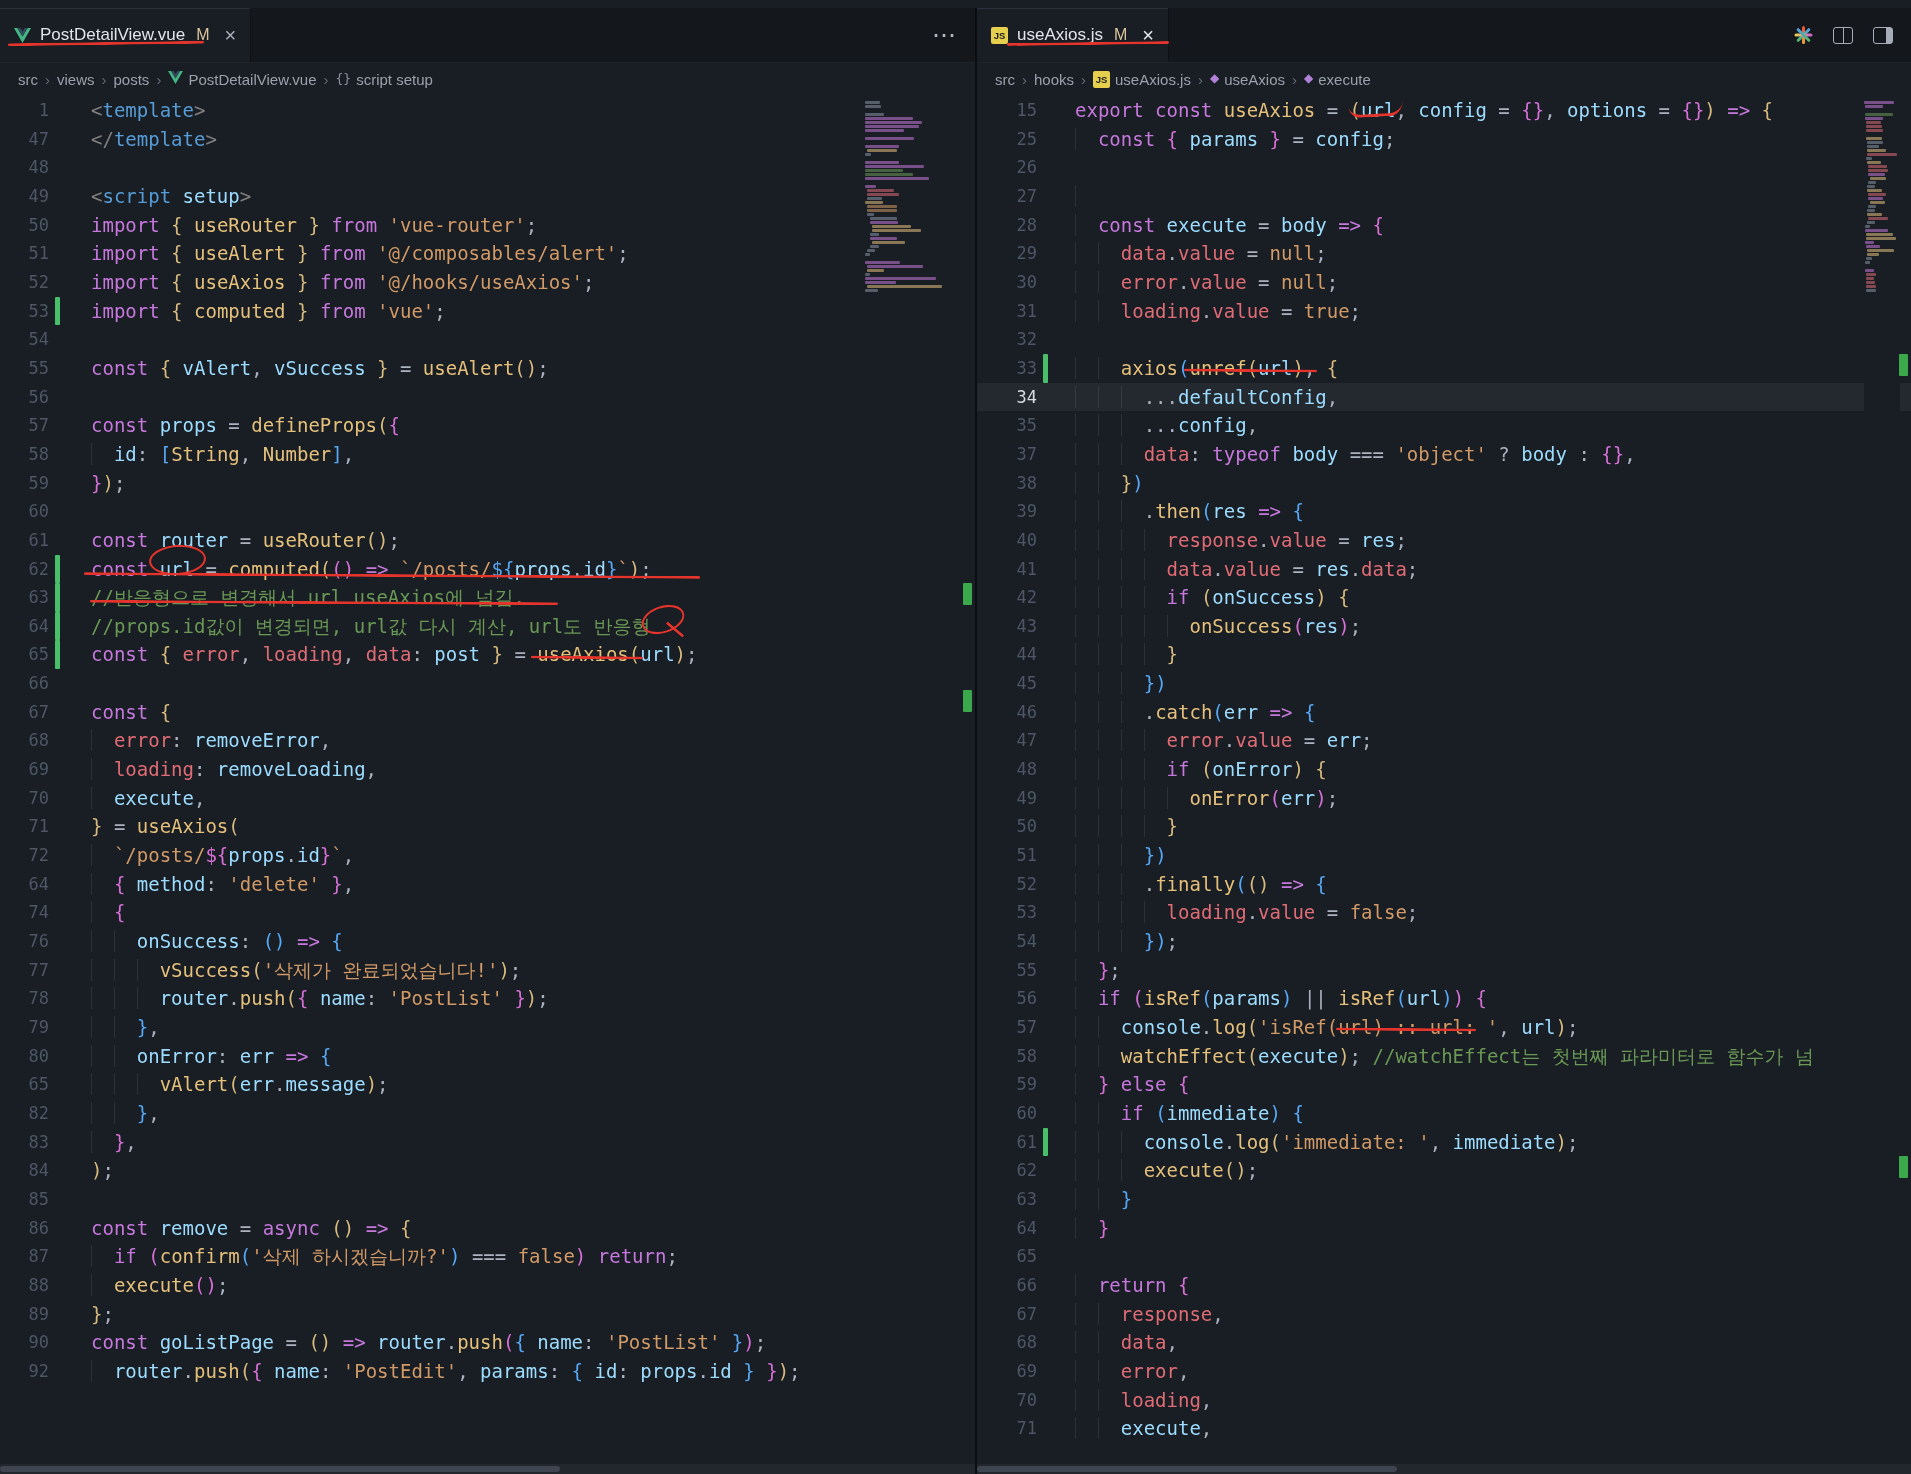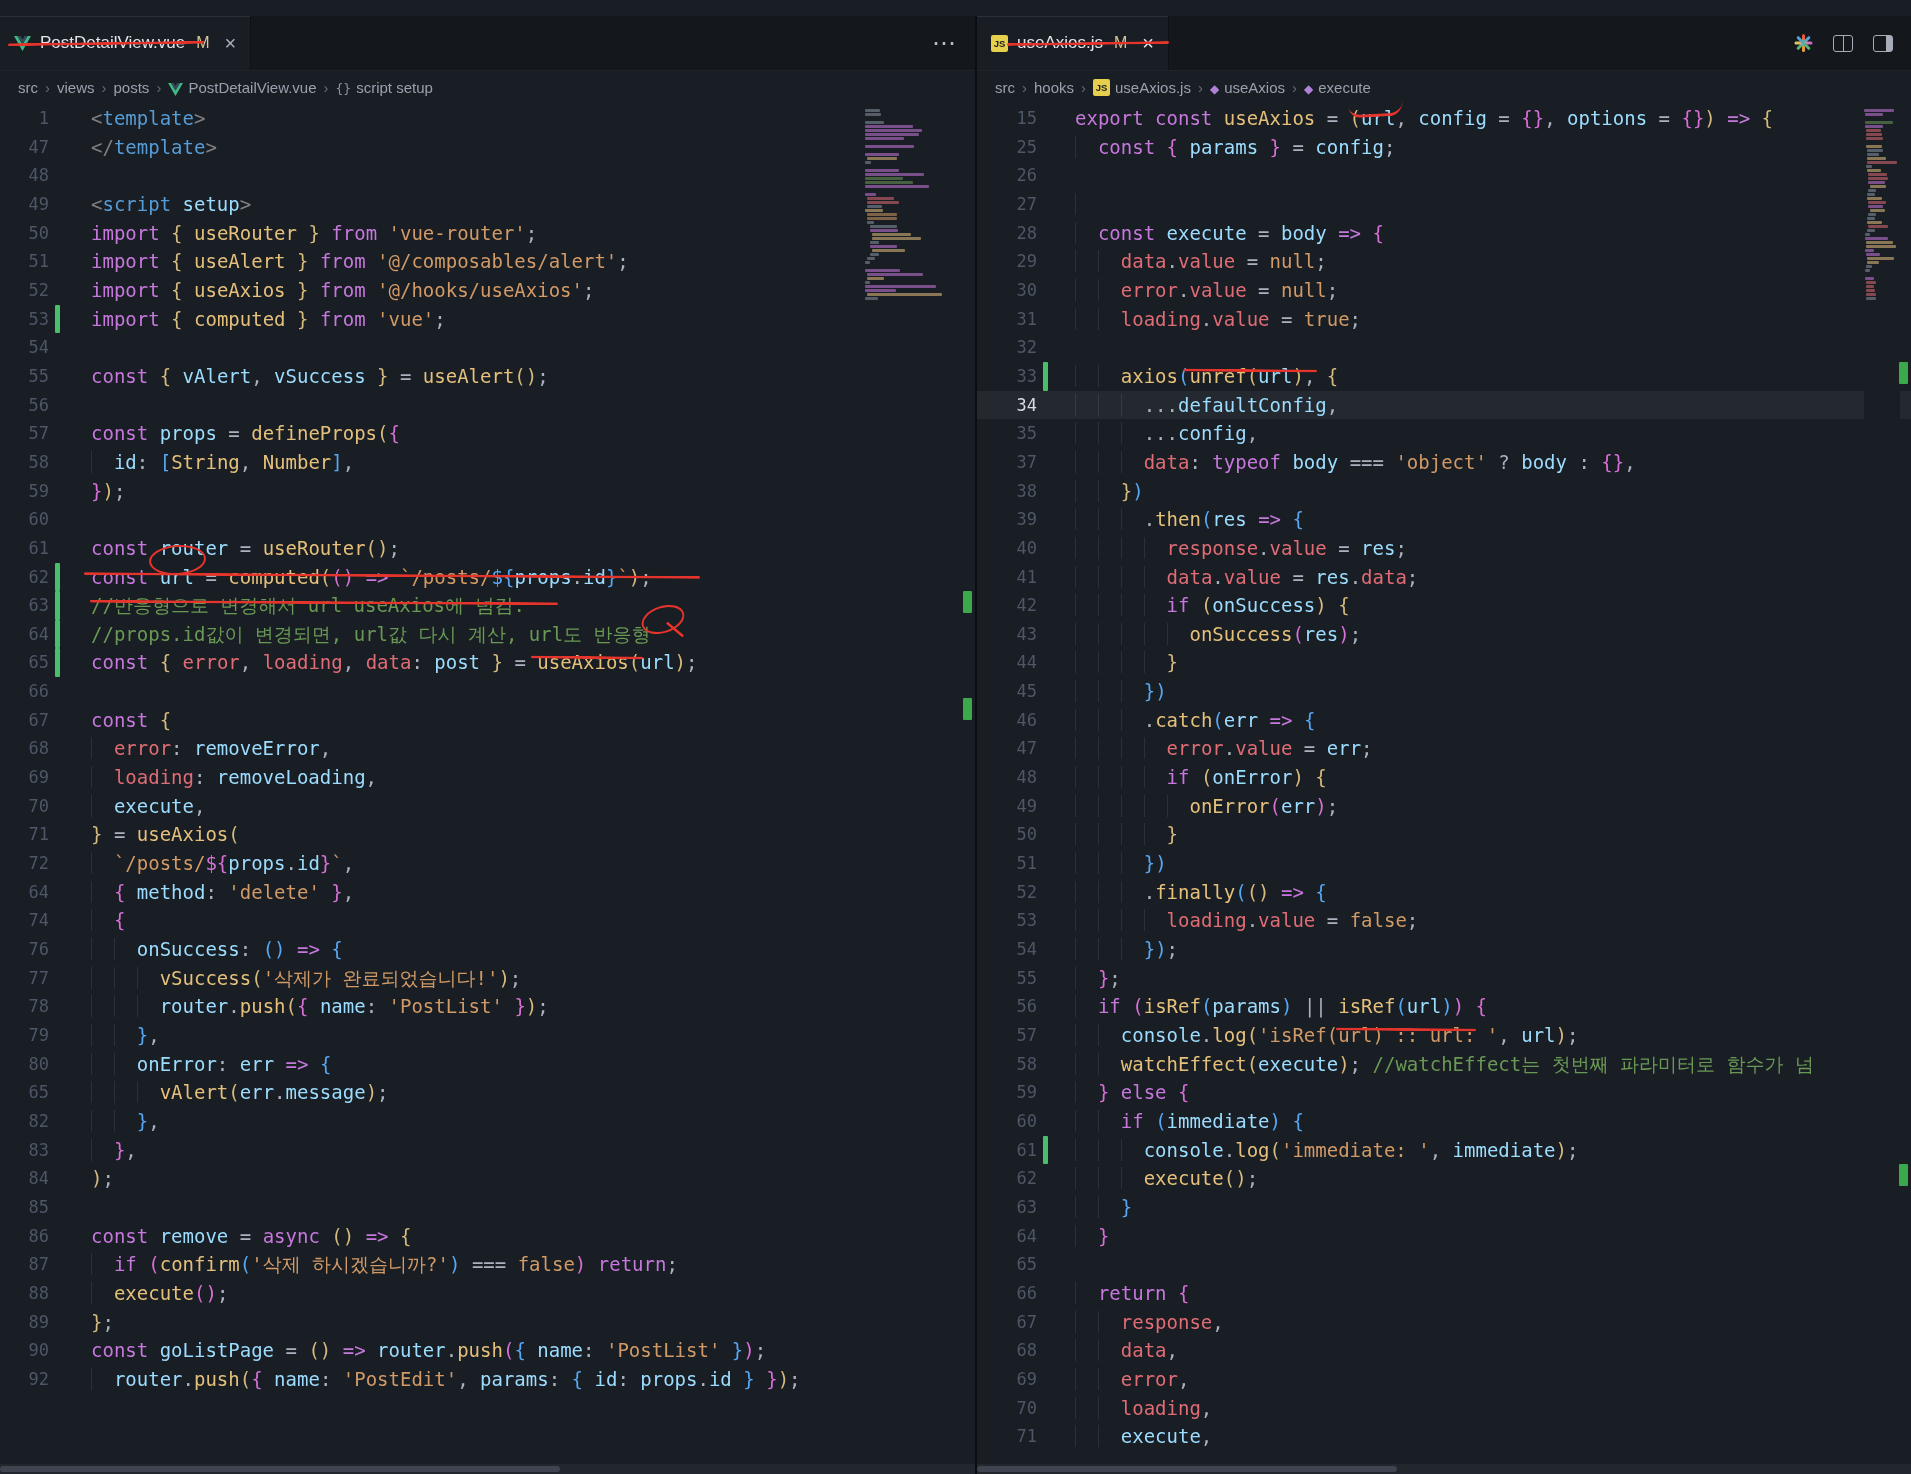--- a/index.html
+++ b/index.html
@@ -1,20 +1,20 @@
 <!DOCTYPE html>
 <html><head>
 <meta charset="utf-8">
 <style>
   html,body{margin:0;padding:0;background:#0e1116;width:1911px;height:1474px;overflow:hidden;
     font-family:"Liberation Sans", sans-serif;}
   .window{position:absolute;left:0;top:0;width:1911px;height:1474px;background:#191d24;}
 
   
-  .pane{position:absolute;top:16px;bottom:0;overflow:hidden;}
+  .pane{position:absolute;top:8px;bottom:0;overflow:hidden;}
   .pane-left{left:0;width:975px;}
   .pane-right{left:975px;width:936px;border-left:2px solid #0b0d11;box-sizing:border-box;}
 
   
   .tabbar{position:absolute;top:0;left:0;right:0;height:54px;background:#14171c;display:flex;
     align-items:stretch;border-bottom:1px solid #1f232a;z-index:5;}
   .tab{display:flex;align-items:center;gap:9px;padding:0 14px;background:#191d24;
     border-right:1px solid #0e1116;position:relative;box-shadow:inset 0 1px 0 #2b313b;}
   .tab-label{font-size:17px;color:#e2e5ea;}
   .tab-badge{font-size:16px;color:#d8c49a;margin-left:2px;}
@@ -32,21 +32,21 @@
   .sparkle i:nth-child(4){background:linear-gradient(#55b85f,#4fa0e8);transform:rotate(135deg);}
   .ic-split{width:18px;height:15px;border:1.5px solid #a6adb8;border-radius:3px;position:relative;display:inline-block;}
   .ic-split::after{content:'';position:absolute;left:48%;top:0;bottom:0;width:1.5px;background:#a6adb8;}
   .ic-layout{width:18px;height:15px;border:1.5px solid #a6adb8;border-radius:3px;position:relative;display:inline-block;}
   .ic-layout::after{content:'';position:absolute;right:0;top:0;bottom:0;width:6px;background:#a6adb8;}
 
   
   .breadcrumbs{position:absolute;top:54px;left:0;right:0;height:34px;display:flex;align-items:center;
     gap:7px;padding-left:18px;font-size:15px;color:#949bа8;color:#949ba8;background:#191d24;z-index:4;}
   .bc-sep{color:#646c78;}
-  .bc-item{display:inline-flex;align-items:flex-end;gap:5px;cursor:pointer;}
+  .bc-item{display:inline-flex;align-items:flex-start;gap:5px;cursor:pointer;}
   .bc-label{color:#9aa1ad;}
   .braces-ic{color:#8a919d;font-family:"DejaVu Sans Mono",monospace;font-size:13px;}
   .sym-ic{color:#b180d7;font-size:12px;}
   .js-badge{width:17px;height:17px;background:#e6cf4c;color:#1b1d22;font-weight:bold;font-size:9.5px;
     display:inline-flex;align-items:center;justify-content:center;border-radius:2px;font-family:"Liberation Sans",sans-serif;}
   .vue-ic{display:inline-flex;align-items:center;}
 
   
   .code{position:absolute;top:88px;left:0;right:0;bottom:10px;background:#191d24;overflow:hidden;}
   .lines{position:absolute;top:0;left:0;right:0;}

